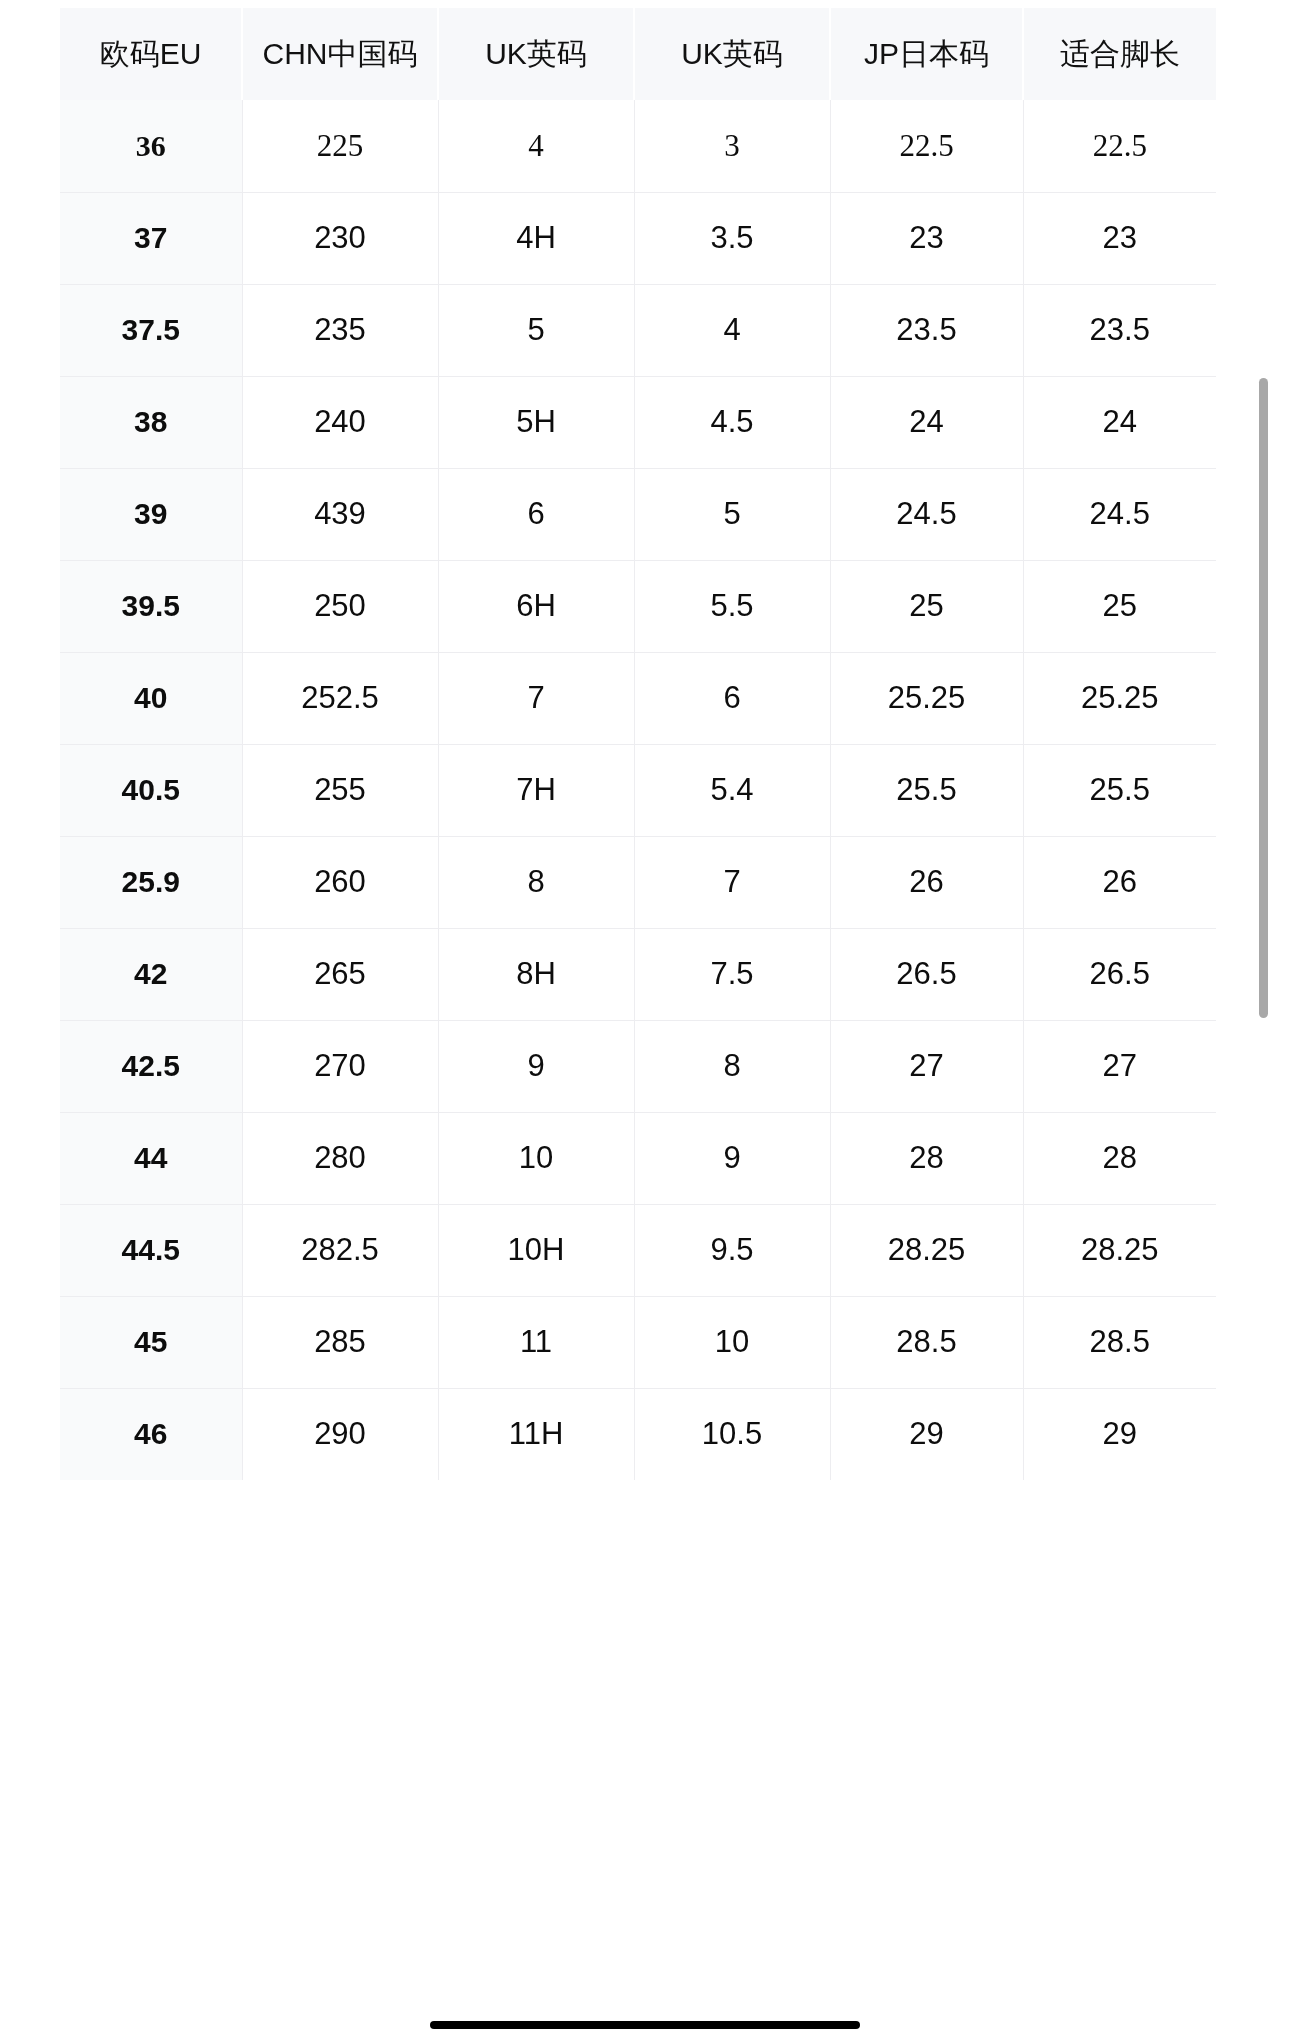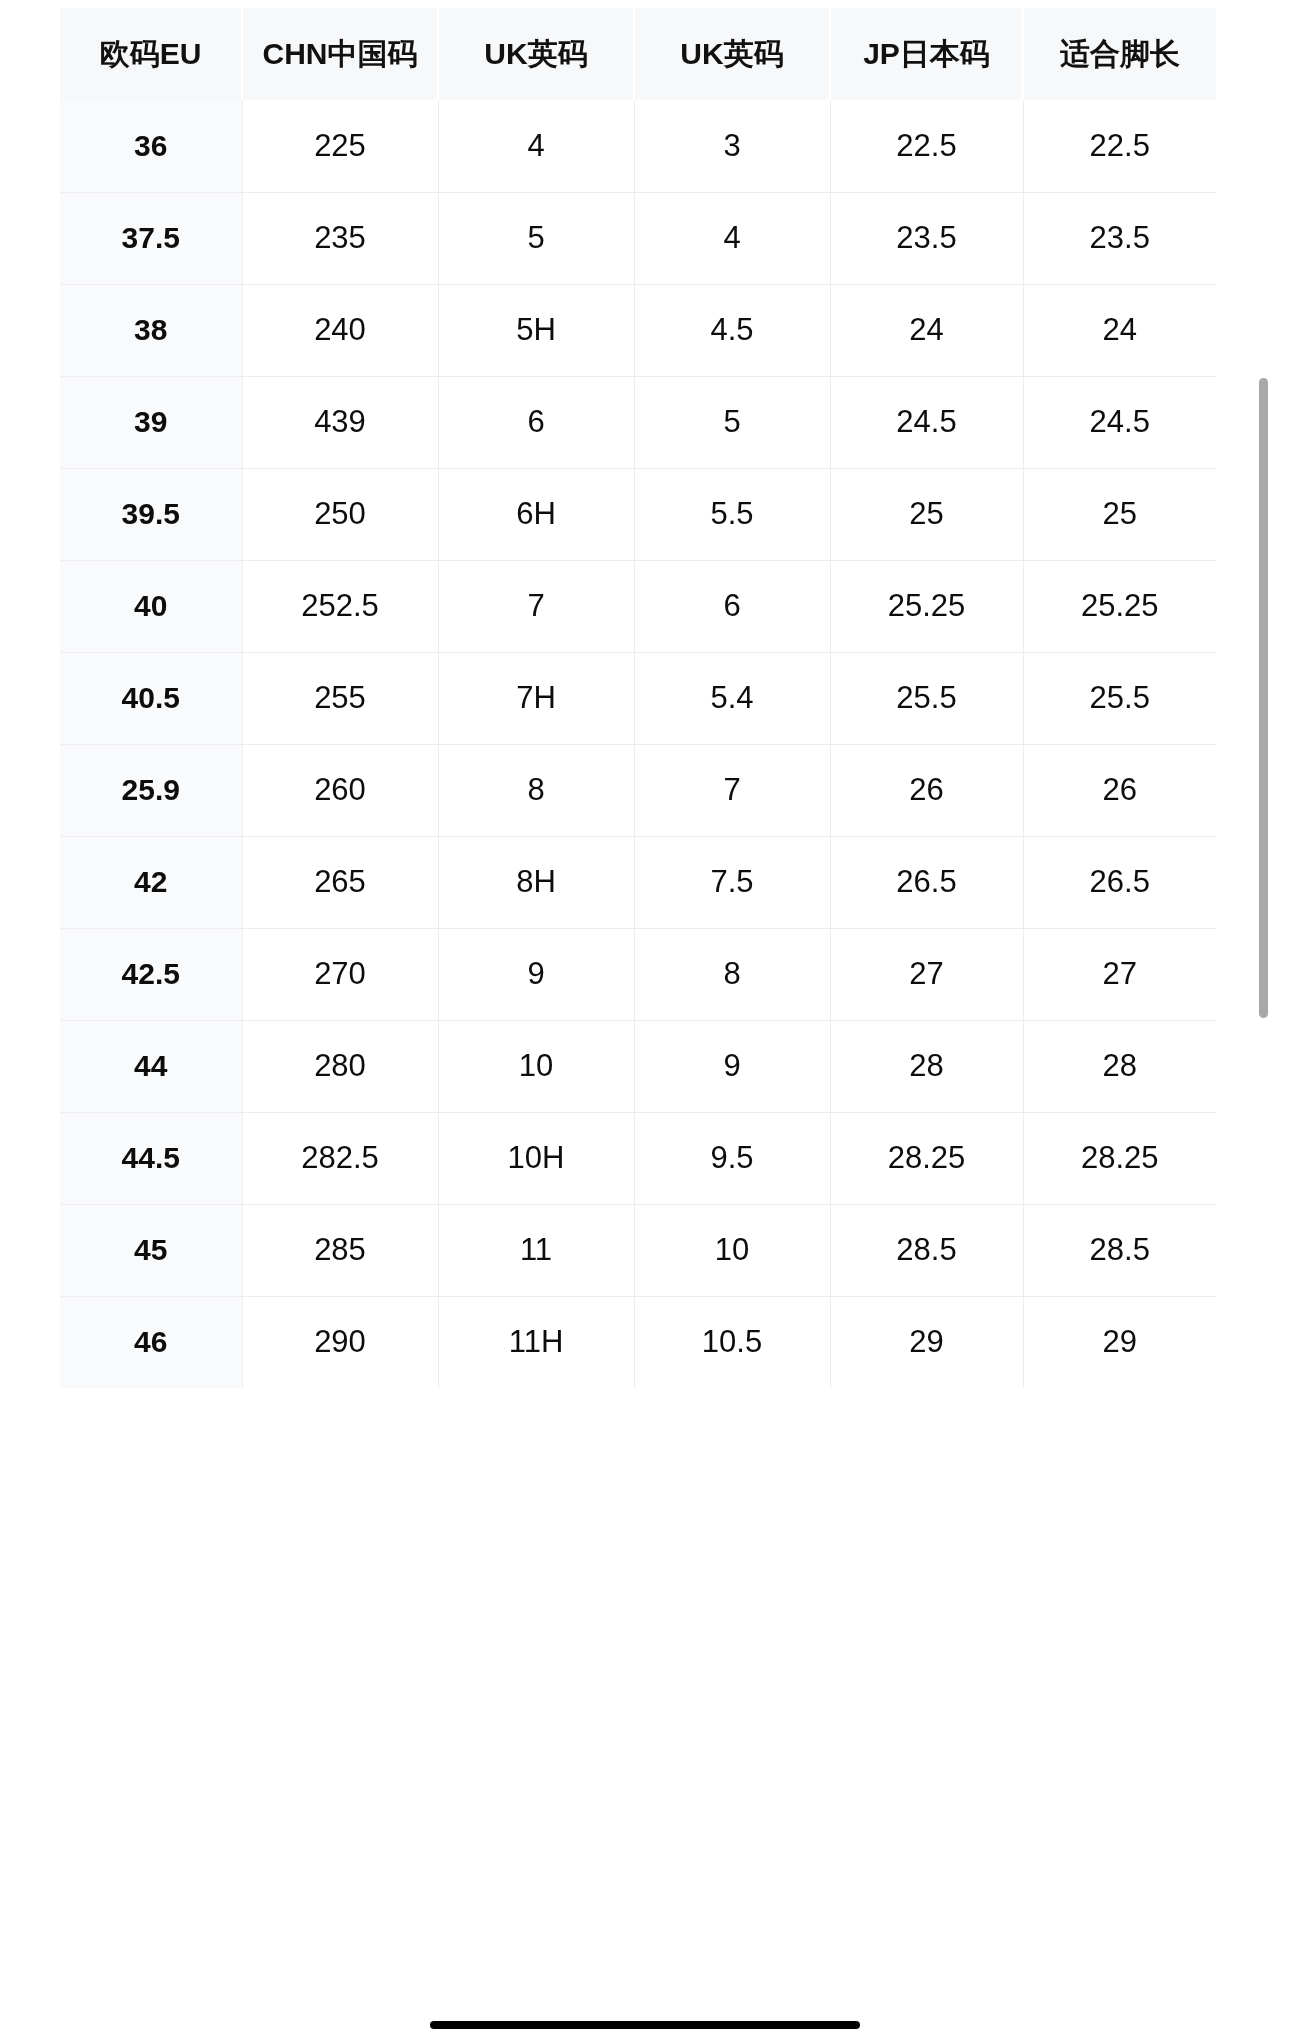--- a/index.html
+++ b/index.html
@@ -28,21 +28,21 @@
   table.size-table col.c2 { width:196px; }
   table.size-table col.c3 { width:196px; }
   table.size-table col.c4 { width:193px; }
   table.size-table col.c5 { width:193px; }
 
   thead th {
     height:92px;
     background:#f7f8fa;
     color:#111111;
     font-size:30px;
-    font-weight:700;
+    font-weight:400;
     text-align:center;
     vertical-align:middle;
     border-right:2px solid #ffffff;
     letter-spacing:0px;
   }
   thead th:last-child { border-right:none; }
 
   tbody td {
     height:92px;
     background:#ffffff;
@@ -54,21 +54,21 @@
     border-top:1px solid #ededf0;
     border-right:1px solid #ededf0;
   }
   tbody td:last-child { border-right:none; }
   tbody td.firstcol {
     background:#f9fafb;
     font-weight:700;
     font-size:30px;
     border-right:1px solid #ededf0;
   }
-  tbody tr:first-child td { border-top:none; }
+  tbody tr:first-child td { border-top:none;font-family:Liberation Serif, serif; }
 
   
   .scrollbar-track {
     position:absolute;
     right:10px; top:0;
     width:10px; height:2035px;
     background:transparent;
   }
   .scrollbar-thumb {
     position:absolute;
@@ -120,20 +120,28 @@
       <tbody id="table-body">
           <tr>
             <td class="firstcol">36</td>
             <td>225</td>
             <td>4</td>
             <td>3</td>
             <td>22.5</td>
             <td>22.5</td>
           </tr>
           <tr>
+            <td class="firstcol">37</td>
+            <td>230</td>
+            <td>4H</td>
+            <td>3.5</td>
+            <td>23</td>
+            <td>23</td>
+          </tr>
+          <tr>
             <td class="firstcol">37.5</td>
             <td>235</td>
             <td>5</td>
             <td>4</td>
             <td>23.5</td>
             <td>23.5</td>
           </tr>
           <tr>
             <td class="firstcol">38</td>
             <td>240</td>

